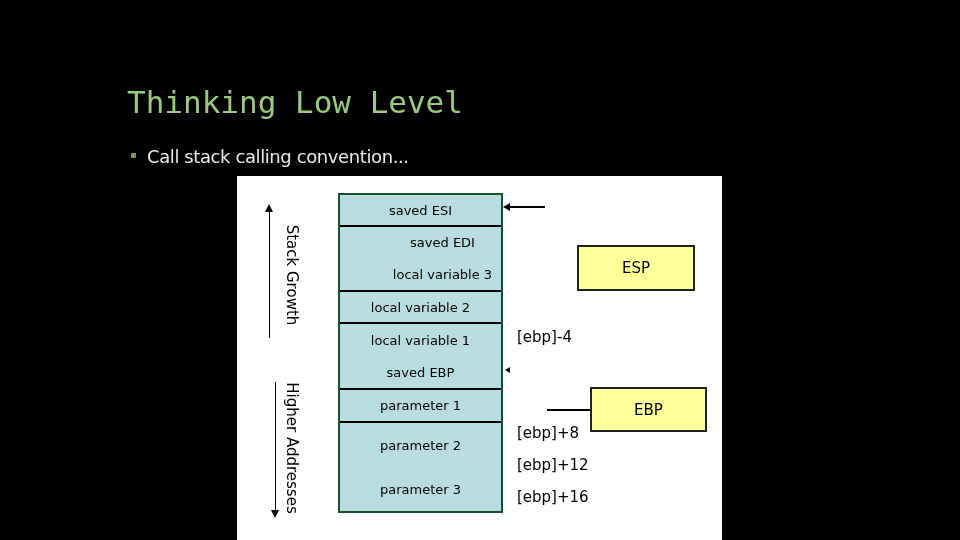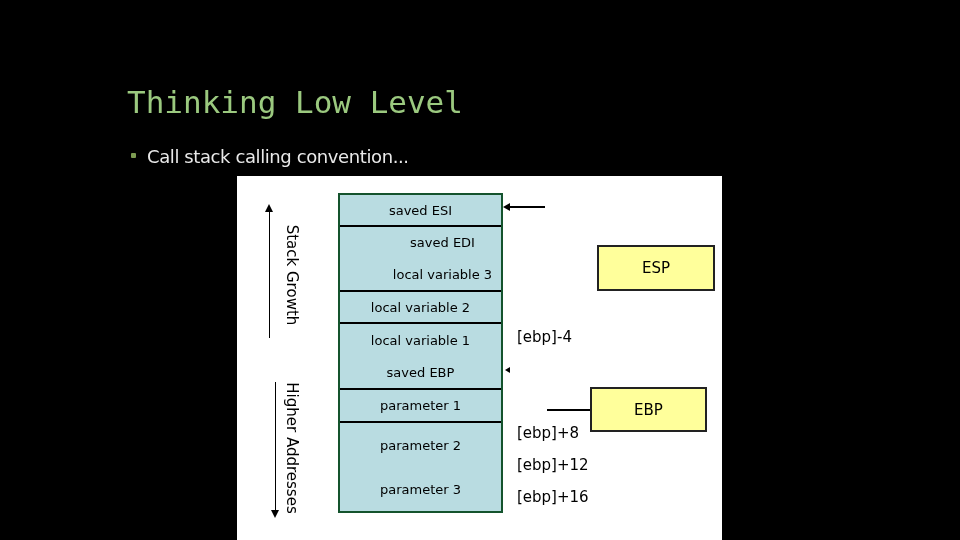--- a/index.html
+++ b/index.html
@@ -89,21 +89,21 @@
         <span class="cell-label">parameter 2</span>
         <span class="cell-label">parameter 3</span>
       </div>
     </div>
 
     <div class="arrow-left" style="left:266px;top:27px;"></div>
     <div class="hline" style="left:273px;top:30px;width:35px;"></div>
 
     <div class="arrow-left small" style="left:268px;top:191px;"></div>
 
-    <div class="reg" style="left:360px;top:69px;width:118px;height:46px;text-align:center;">
+    <div class="reg" style="left:340px;top:69px;width:118px;height:46px;text-align:center;">
       <span>ESP</span>
     </div>
 
     <div class="hline" style="left:310px;top:233px;width:43px;"></div>
     <div class="reg" style="left:353px;top:211px;width:117px;height:45px;">
       <span>EBP</span>
     </div>
 
     <div class="offset" style="top:152px;">[ebp]-4</div>
     <div class="offset" style="top:248px;">[ebp]+8</div>

